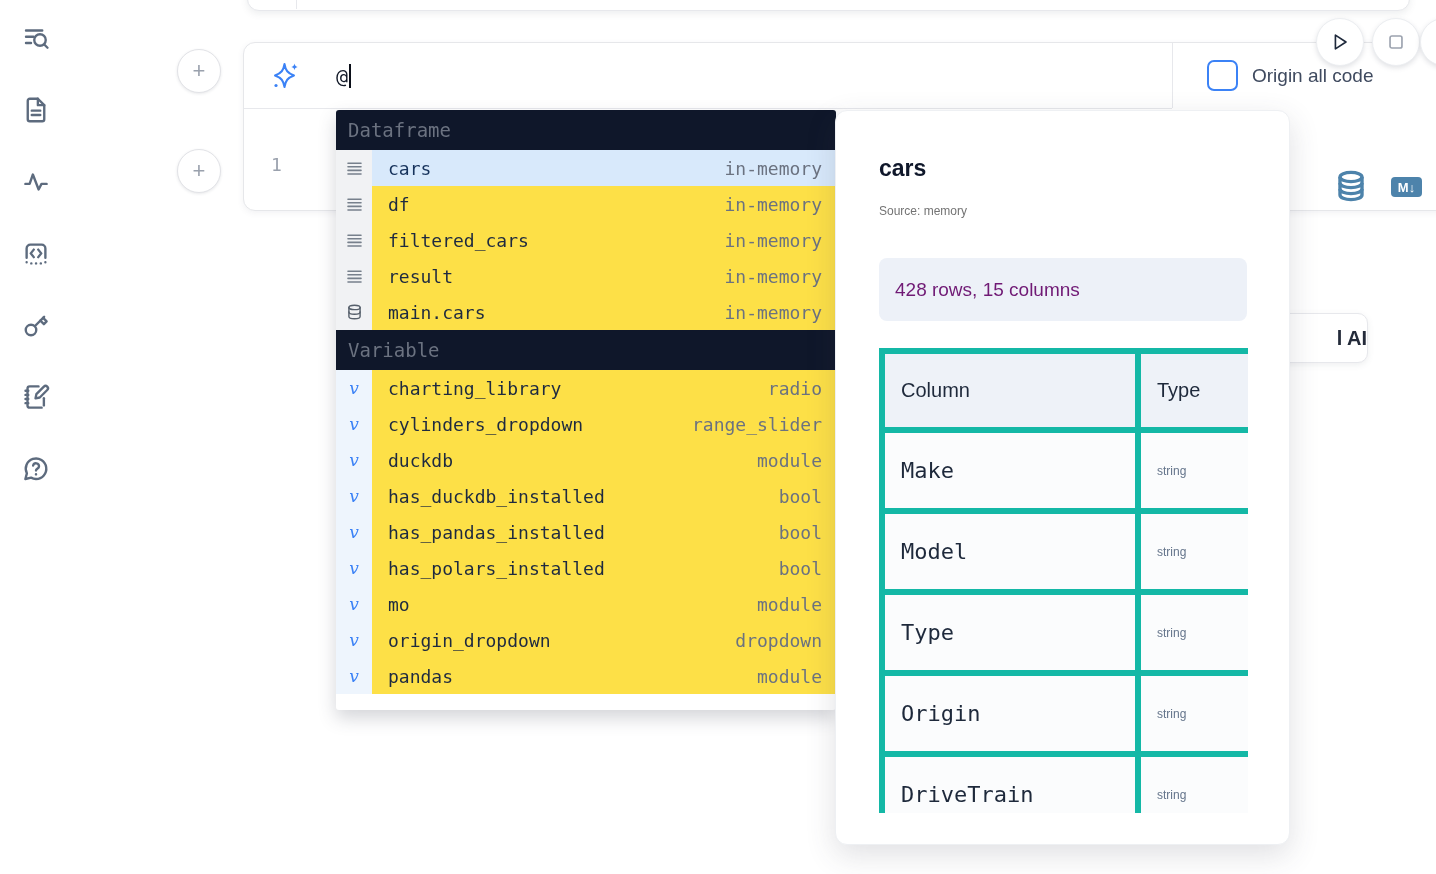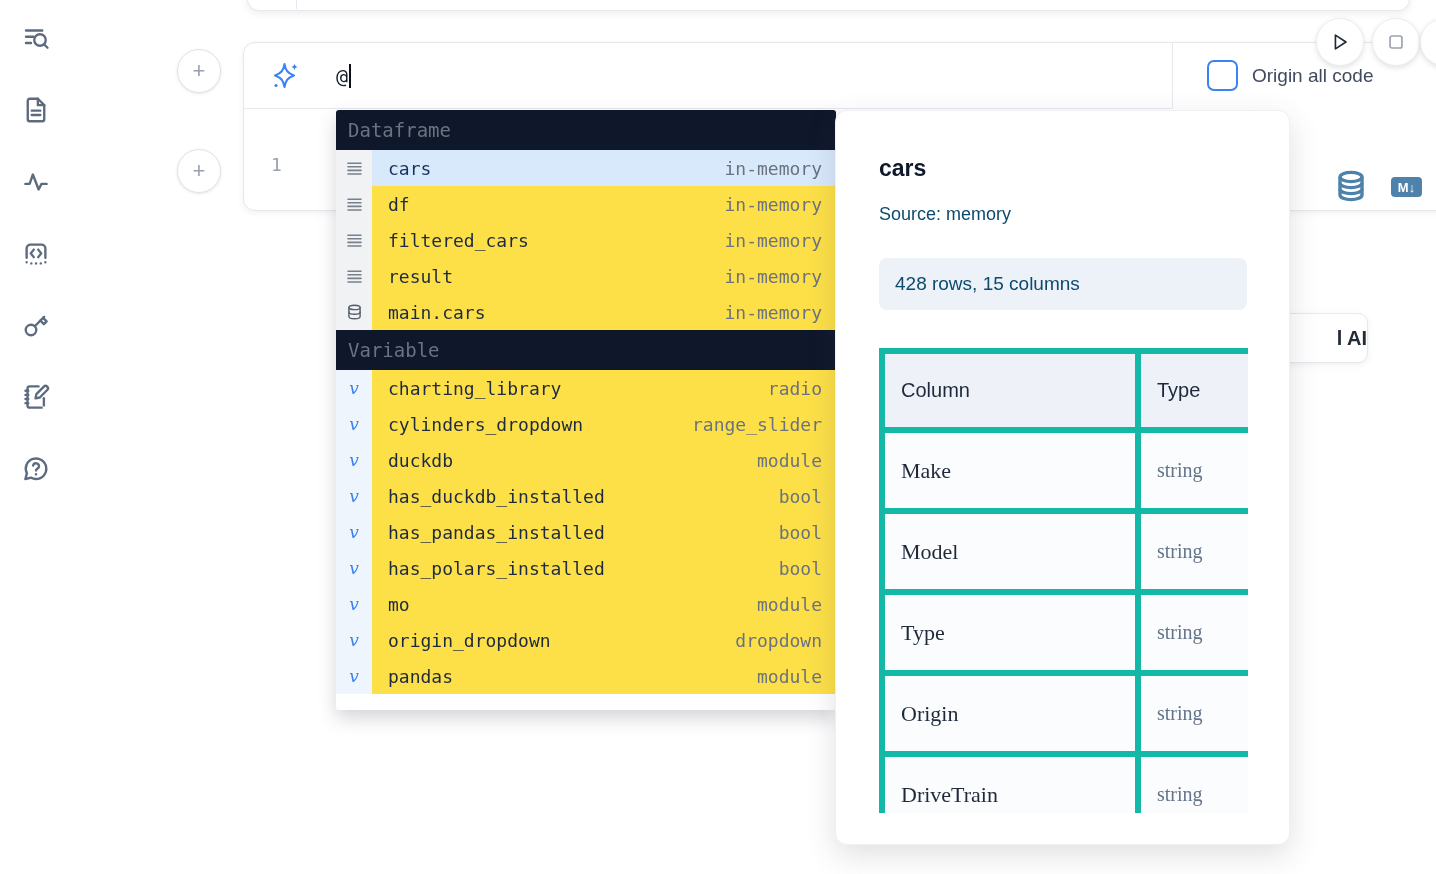--- a/index.html
+++ b/index.html
@@ -65,30 +65,30 @@
   .ac-name{color:#1e2a40;white-space:nowrap;}
   .ac-row.selected .ac-name{color:#17335c;}
   .ac-type{margin-left:auto;color:#6b7280;white-space:nowrap;overflow:hidden;max-width:150px;text-align:right;flex:none;}
   .var-v{font-family:"DejaVu Serif",serif;font-style:italic;color:#3b82f6;font-size:17px;}
   .ac-strip svg{stroke:#77808c;fill:none;stroke-width:1.6;stroke-linecap:round;}
 
   
   .preview{position:absolute;left:835px;top:110px;width:455px;height:735px;background:#fff;z-index:10;
            border:1px solid #eef0f3;border-radius:12px;box-shadow:0 10px 30px rgba(60,65,80,.16);box-sizing:border-box;}
   .pv-title{position:absolute;left:43px;top:44px;font-size:23px;font-weight:bold;color:#0f172a;}
-  .pv-source{position:absolute;left:43px;top:93px;font-size:18px;color:#0c4a6e;}
-  .pv-badge{position:absolute;left:43px;top:147px;width:368px;height:52px;background:#edf1f8;border-radius:8px;
-            display:flex;align-items:center;padding-left:16px;box-sizing:border-box;font-size:19px;color:#0c4a6e;}
+  .pv-source{position:absolute;left:43px;top:93px;font-size:12px;color:#737373;}
+  .pv-badge{position:absolute;left:43px;top:147px;width:368px;height:63px;background:#edf1f8;border-radius:8px;
+            display:flex;align-items:center;padding-left:16px;box-sizing:border-box;font-size:19px;color:#701a75;}
   .pv-table-wrap{position:absolute;left:43px;top:237px;width:369px;height:465px;overflow:hidden;}
   table.pv{border-collapse:collapse;width:368px;table-layout:fixed;}
   table.pv th,table.pv td{border:6px solid #14b8a6;text-align:left;}
   table.pv th{height:71px;background:#eef2f8;font-weight:normal;font-size:20px;color:#1e293b;padding-left:16px;}
-  table.pv td{height:73px;background:#fbfcfd;padding-left:16px;font-family:Liberation Serif, serif;}
+  table.pv td{height:73px;background:#fbfcfd;padding-left:16px;}
   td.pv-col{font-family:"DejaVu Sans Mono",monospace;font-size:22px;color:#1e293b;}
-  td.pv-type{font-size:20px;color:#64748b;}
+  td.pv-type{font-size:12px;color:#64748b;}
   .col-w1{width:233px;} .col-w2{width:133px;}
 </style>
 </head>
 <body>
 
 <div id="canvas">
 
   <div class="sidebar">
     <div class="side-icon" style="top:20px">
       <svg width="30" height="30" viewBox="0 0 24 24">

